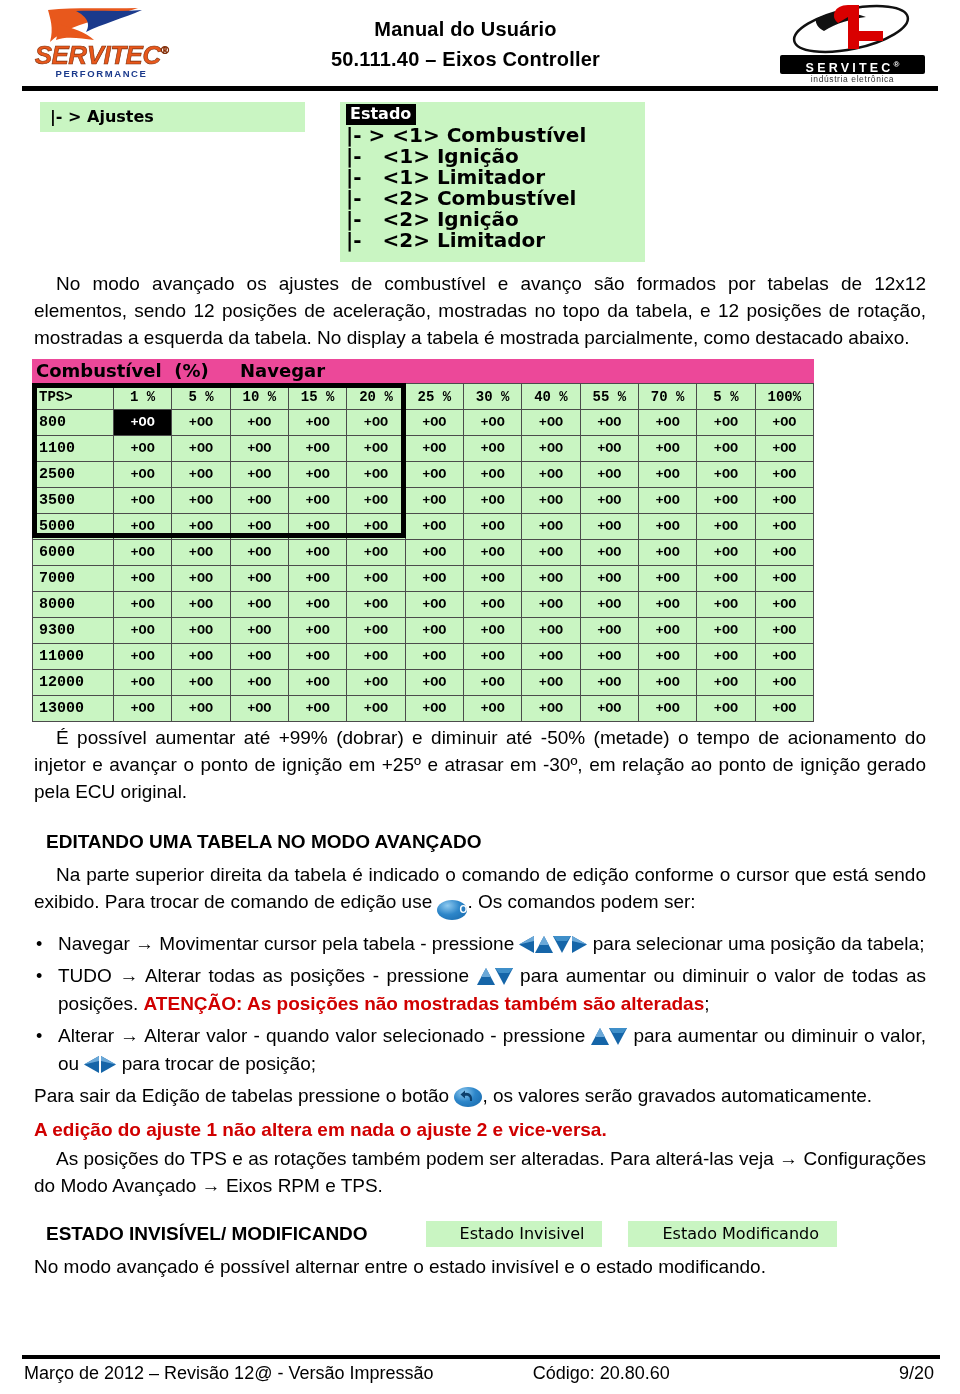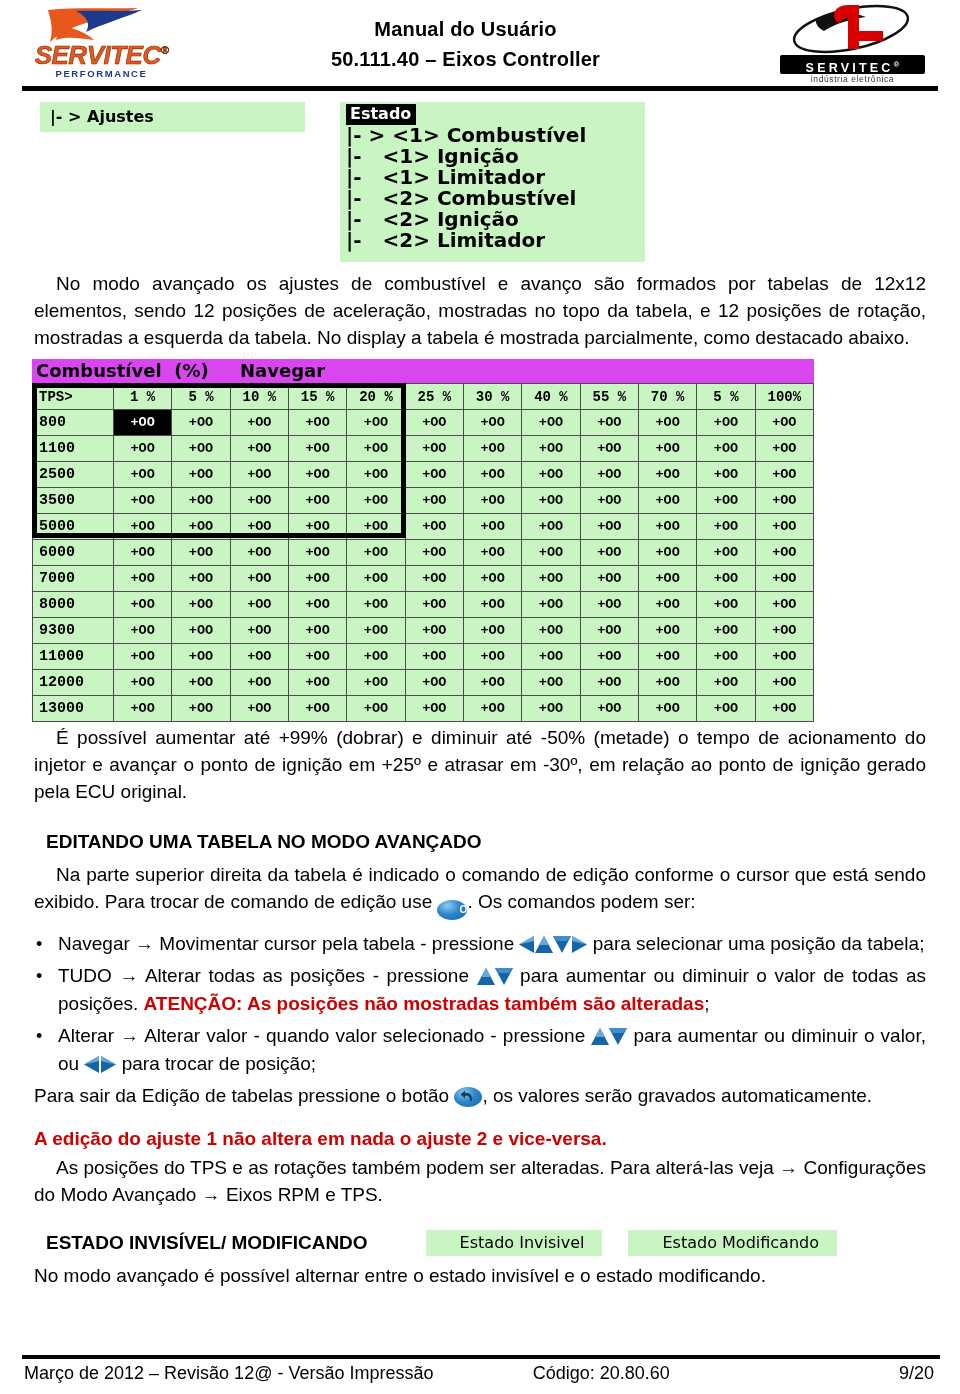--- a/index.html
+++ b/index.html
@@ -105,21 +105,21 @@
     margin:6px 34px 0 34px;
   }
   .para.indent{text-indent:22px;}
   .tight{margin-top:2px;}
 
   
   .tablewrap{
     position:relative;margin:8px 0 0 32px;width:782px;
   }
   .tbl-caption{
-    background:#d946ef;
+    background:#ec4899;
     font-family:"DejaVu Sans", sans-serif;
     font-size:18px;font-weight:bold;
     padding:1px 0 2px 4px;
     height:24px;box-sizing:border-box;
     white-space:pre;
   }
   table.grid{
     border-collapse:collapse;
     width:782px;
     background:#C9F5C2;
@@ -164,21 +164,21 @@
     font-size:19px;line-height:28px;text-align:justify;
     margin-bottom:4px;
   }
   ul.cmds>li:before{
     content:"\2022";
     position:absolute;left:-22px;top:0;font-size:18px;
   }
   .red{color:#D00000;font-weight:bold;}
   .redline{
     color:#D00000;font-weight:bold;font-size:19px;
-    margin:19px 34px 0 34px;
+    margin:10px 34px 0 34px;
   }
 
   
   .ico-ok{
     display:inline-block;vertical-align:-5px;
     width:30px;height:20px;border-radius:50%;
     background:radial-gradient(ellipse at 35% 28%, #8fcaf0 0%, #2d86c9 45%, #1565a8 100%);
     color:#fff;font-size:10px;font-weight:bold;text-align:center;line-height:20px;
     letter-spacing:.5px;
   }

